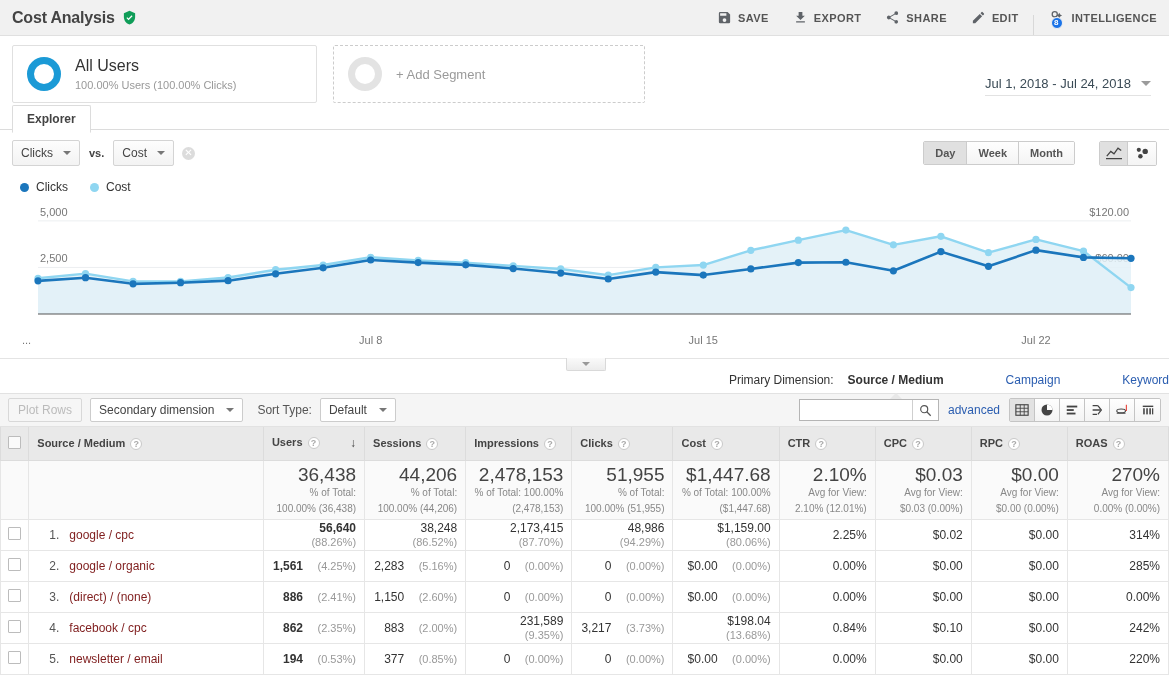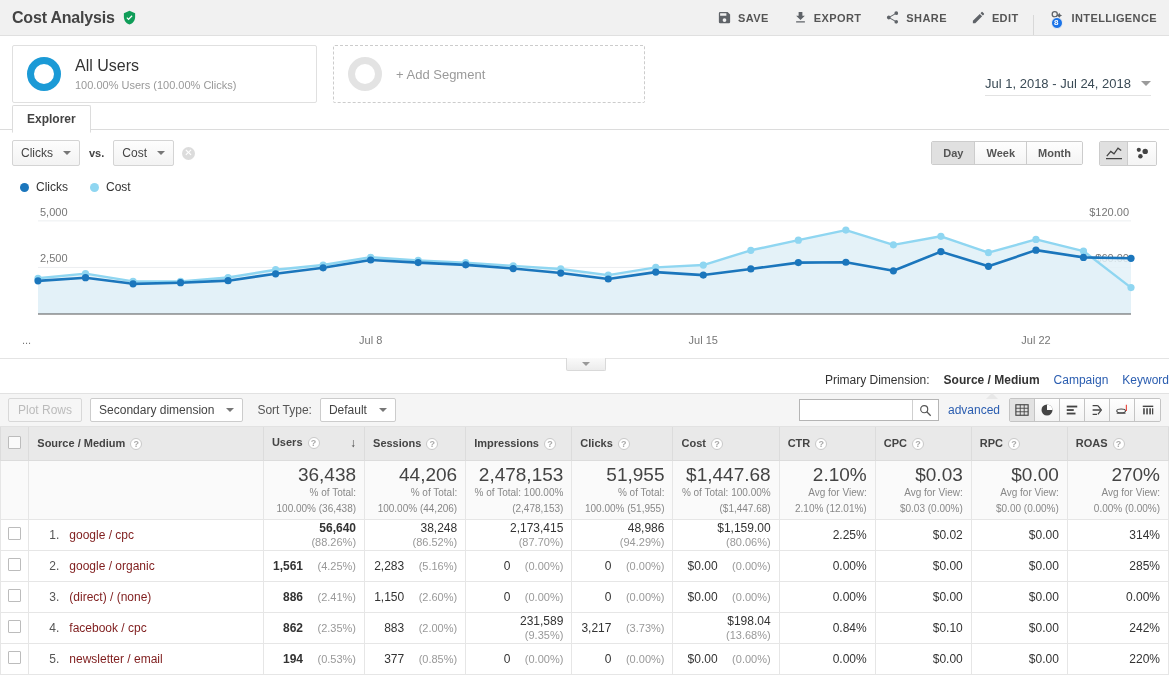--- a/index.html
+++ b/index.html
@@ -64,21 +64,21 @@
     min-width:54px; height:26px; border:1px solid #d4d4d4; border-radius:2px;
     background:linear-gradient(#fdfdfd,#f3f3f3);
     display:flex; align-items:center; gap:10px; padding:0 8px; font-size:12px; color:#444; cursor:pointer;
   }
   .mselect .caret { width:0;height:0;border-left:4px solid transparent;border-right:4px solid transparent;border-top:4px solid #777; }
   .vs { font-size:11px; font-weight:bold; color:#444; margin:0 9px; }
   .xclose {
     width:13px;height:13px;border-radius:50%;background:#dcdcdc;color:#fff;
     font-size:10px;line-height:12px;text-align:center;margin-left:8px;cursor:pointer;
   }
-  .right-ctrls { margin-left:auto; display:flex; align-items:center; gap:16px; }
+  .right-ctrls { margin-left:auto; display:flex; align-items:center; gap:24px; }
   .seg-group { display:flex; border:1px solid #ccc; border-radius:2px; overflow:hidden; }
   .seg-group div {
     padding:5px 11px; font-size:11px; font-weight:bold; color:#555;
     background:linear-gradient(#fefefe,#f4f4f4); border-right:1px solid #ccc; cursor:pointer;
   }
   .seg-group div:last-child { border-right:none;text-align:right; }
   .seg-group div.active { background:#e0e0e0; }
   .icon-group { display:flex; border:1px solid #ccc; border-radius:2px; overflow:hidden; }
   .icon-group div {
     width:28px; height:23px; display:flex; align-items:center; justify-content:center;
@@ -109,21 +109,21 @@
   .collapse-btn i { width:0;height:0;border-left:4px solid transparent;border-right:4px solid transparent;border-top:4px solid #999; display:block; }
 
   
   .pdrow { display:flex; align-items:center; gap:14px; padding:14px 0 0 8px; font-size:12px;justify-content:flex-end; }
   .pdlabel { color:#333; }
   .pdactive { font-weight:bold; color:#333; position:relative; }
   .pdactive::after {
     content:""; position:absolute; left:50%; bottom:-12px; transform:translateX(-50%);
     width:0;height:0;border-left:6px solid transparent;border-right:6px solid transparent;border-bottom:6px solid #e8e8e8;
   }
-  .pdlink { color:#2a5db0; cursor:pointer; }
+  .pdlink { color:#2a5db0; cursor:pointer;margin-left:48px; }
 
   
   .ctlrow {
     height:34px; background:#f5f5f5; border:1px solid #e2e2e2; border-left:none; border-right:none;
     margin-top:6px; display:flex; align-items:center; padding:0 8px; gap:8px;
   }
   .btn-flat {
     height:24px; border:1px solid #d8d8d8; border-radius:2px; background:#f6f6f6;
     display:flex; align-items:center; padding:0 9px; font-size:12px; color:#bbb;
   }

